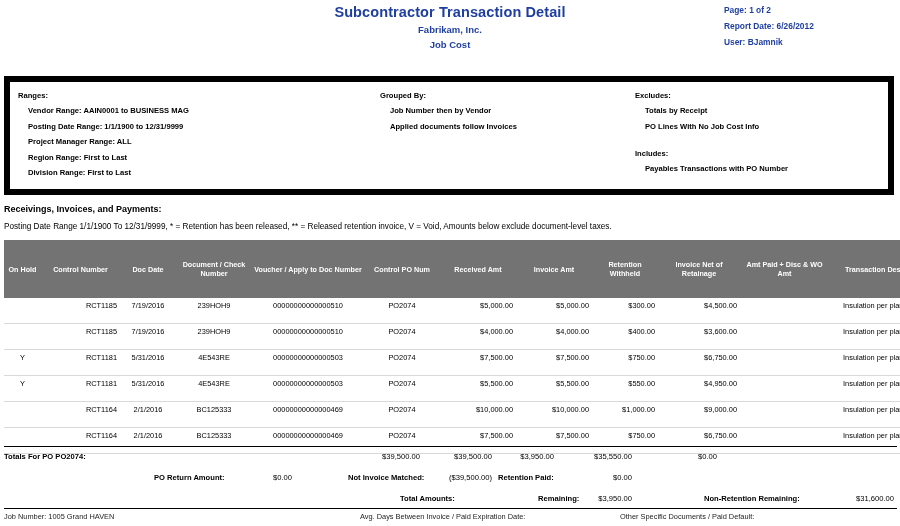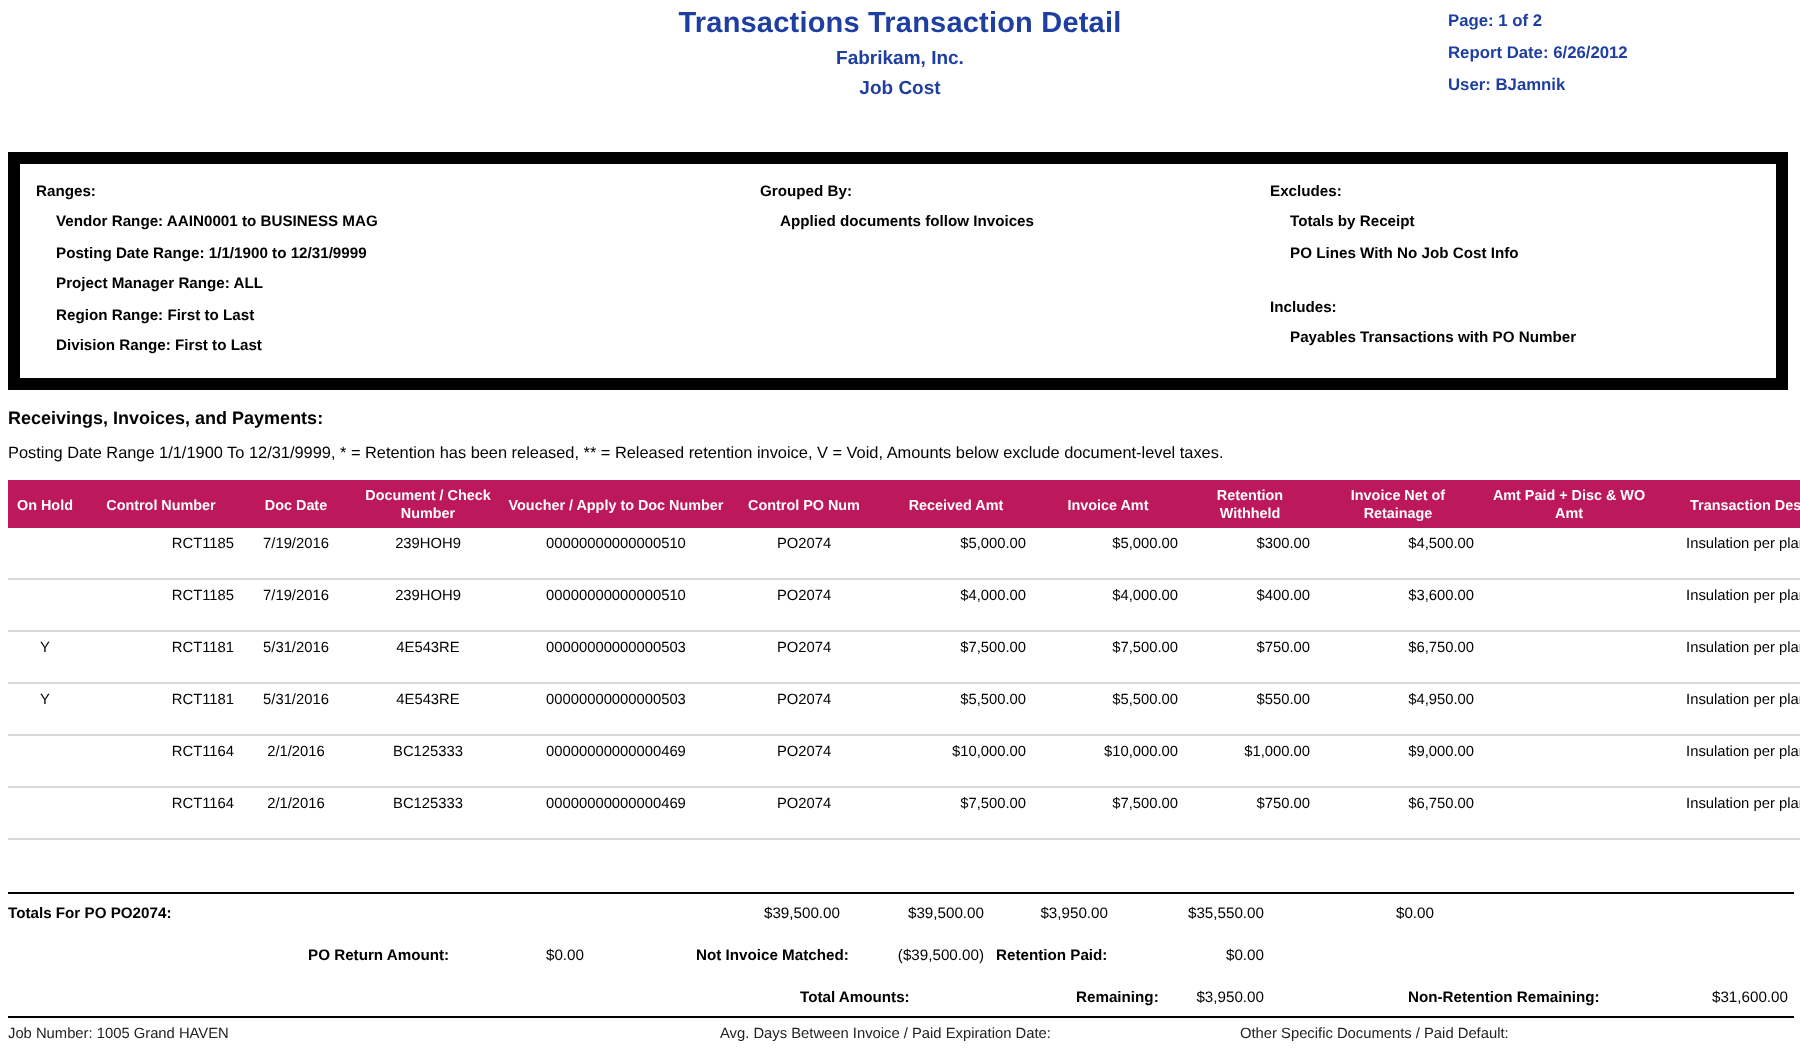--- a/index.html
+++ b/index.html
@@ -122,27 +122,27 @@
     left: 4px;
     top: 240px;
     width: 893px;
   }
   table.detail {
     width: 893px;
     border-collapse: collapse;
     table-layout: fixed;
   }
   table.detail thead th {
-    background: #be185d;
+    background: #737373;
     color: #ffffff;
     font-size: 7.2px;
     font-weight: bold;
     text-align: center;
     vertical-align: middle;
-    padding: 3px 2px;
+    padding: 20px 2px;
     line-height: 9px;
     border: none;
   }
   table.detail tbody td {
     font-size: 7.4px;
     padding: 3px 3px;
     vertical-align: top;
     line-height: 9.5px;
     border-bottom: 1px solid #d9d9d9;
     height: 19px;
@@ -209,21 +209,21 @@
     white-space: nowrap;
   }
 </style>
 </head>
 <body>
 
 <div class="page">
 
   <div class="header">
     <div class="title-block">
-      <div class="doc-title">Transactions Transaction Detail</div>
+      <div class="doc-title">Subcontractor Transaction Detail</div>
       <div class="company-name">Fabrikam, Inc.</div>
       <div class="module-name">Job Cost</div>
     </div>
     <div class="meta-block">
       <div class="meta-line">Page: 1 of 2</div>
       <div class="meta-line">Report Date: 6/26/2012</div>
       <div class="meta-line">User: BJamnik</div>
     </div>
   </div>
 
@@ -232,20 +232,21 @@
       <div class="rb-head">Ranges:</div>
       <div class="rb-item">Vendor Range: AAIN0001 to BUSINESS MAG</div>
       <div class="rb-item">Posting Date Range: 1/1/1900 to 12/31/9999</div>
       <div class="rb-item">Project Manager Range: ALL</div>
       <div class="rb-item">Region Range: First to Last</div>
       <div class="rb-item">Division Range: First to Last</div>
     </div>
 
     <div class="ranges-col col-grouped">
       <div class="rb-head">Grouped By:</div>
+      <div class="rb-item">Job Number then by Vendor</div>
       <div class="rb-item">Applied documents follow Invoices</div>
     </div>
 
     <div class="ranges-col col-excludes">
       <div class="rb-head">Excludes:</div>
       <div class="rb-item">Totals by Receipt</div>
       <div class="rb-item">PO Lines With No Job Cost Info</div>
       <div class="rb-spacer"></div>
       <div class="rb-head">Includes:</div>
       <div class="rb-item">Payables Transactions with PO Number</div>

